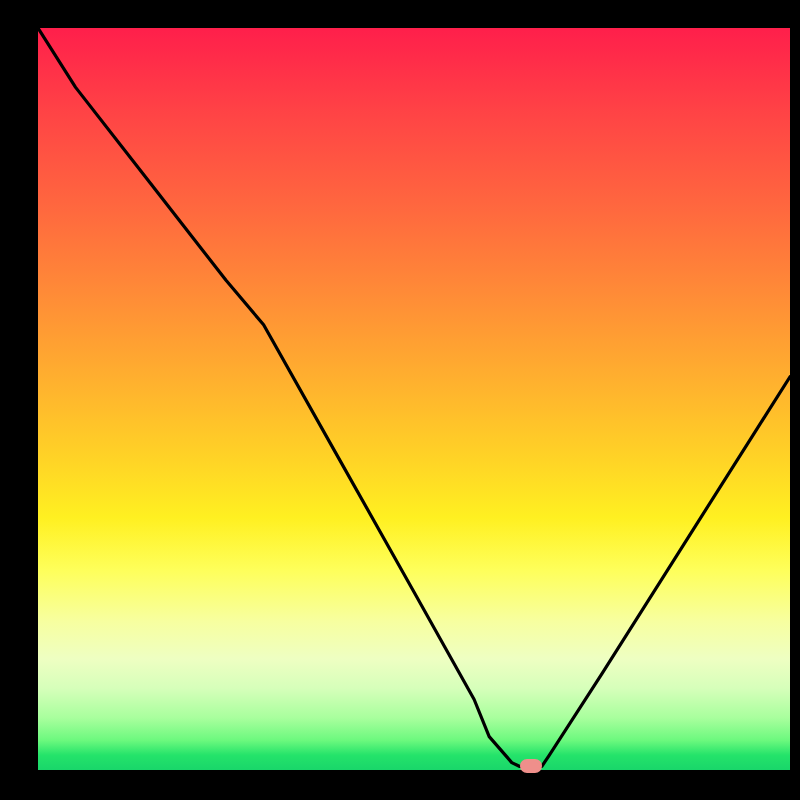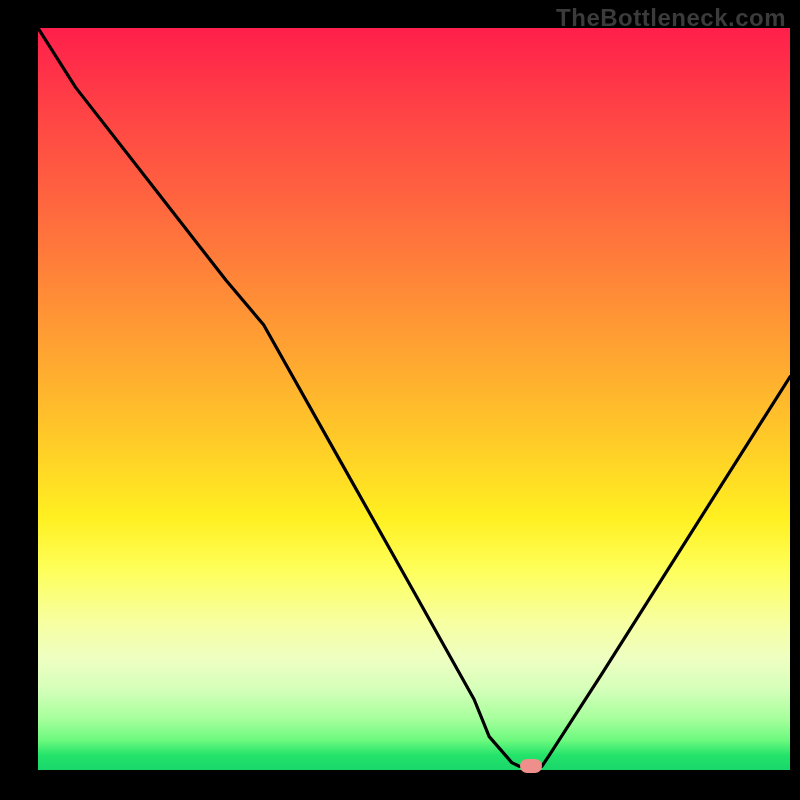--- a/index.html
+++ b/index.html
@@ -64,20 +64,19 @@
     height: 14px;
     background: #ef8f8b;
     border-radius: 7px;
     transform: translate(-50%, -50%);
   }
 </style>
 </head>
 <body>
 
 <div class="frame">
-  <div class="watermark">TheBottleneck.com</div>
   <div class="plot-area">
     <svg class="curve" viewBox="0 0 752 742" preserveAspectRatio="none">
       <path id="curve-path" fill="none" stroke="#000" stroke-width="3.2" stroke-linecap="round" stroke-linejoin="round" d="M0.00 0.00 L37.60 59.36 L112.80 155.82 L188.00 252.28 L225.60 296.80 L300.80 430.36 L376.00 563.92 L436.16 671.51 L451.20 708.61 L473.76 734.58 L481.28 738.29 L503.84 738.29 L511.36 727.16 L564.00 645.54 L639.20 526.82 L714.40 408.10 L752.00 348.74"></path>
     </svg>
     <div id="marker" class="marker" style="left: 492.56px; top: 738.29px;"></div>
   </div>
 </div>
 
 </body></html>

